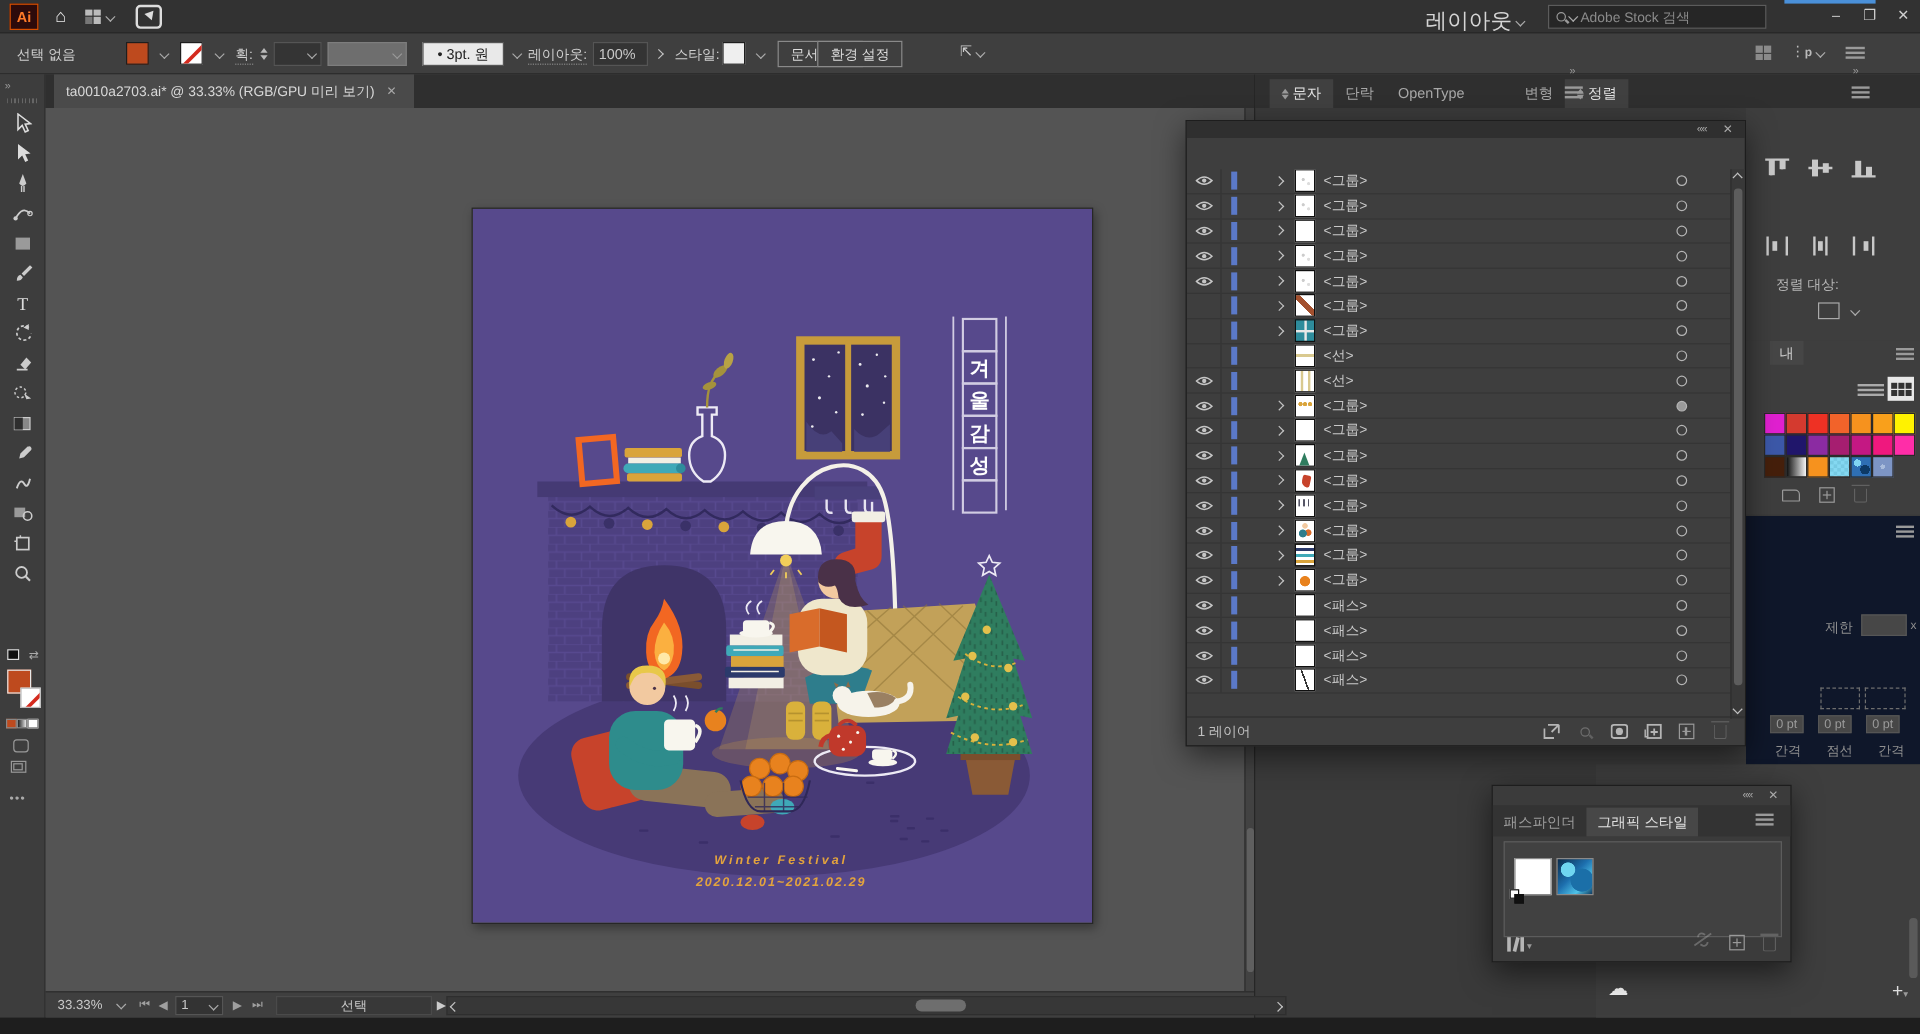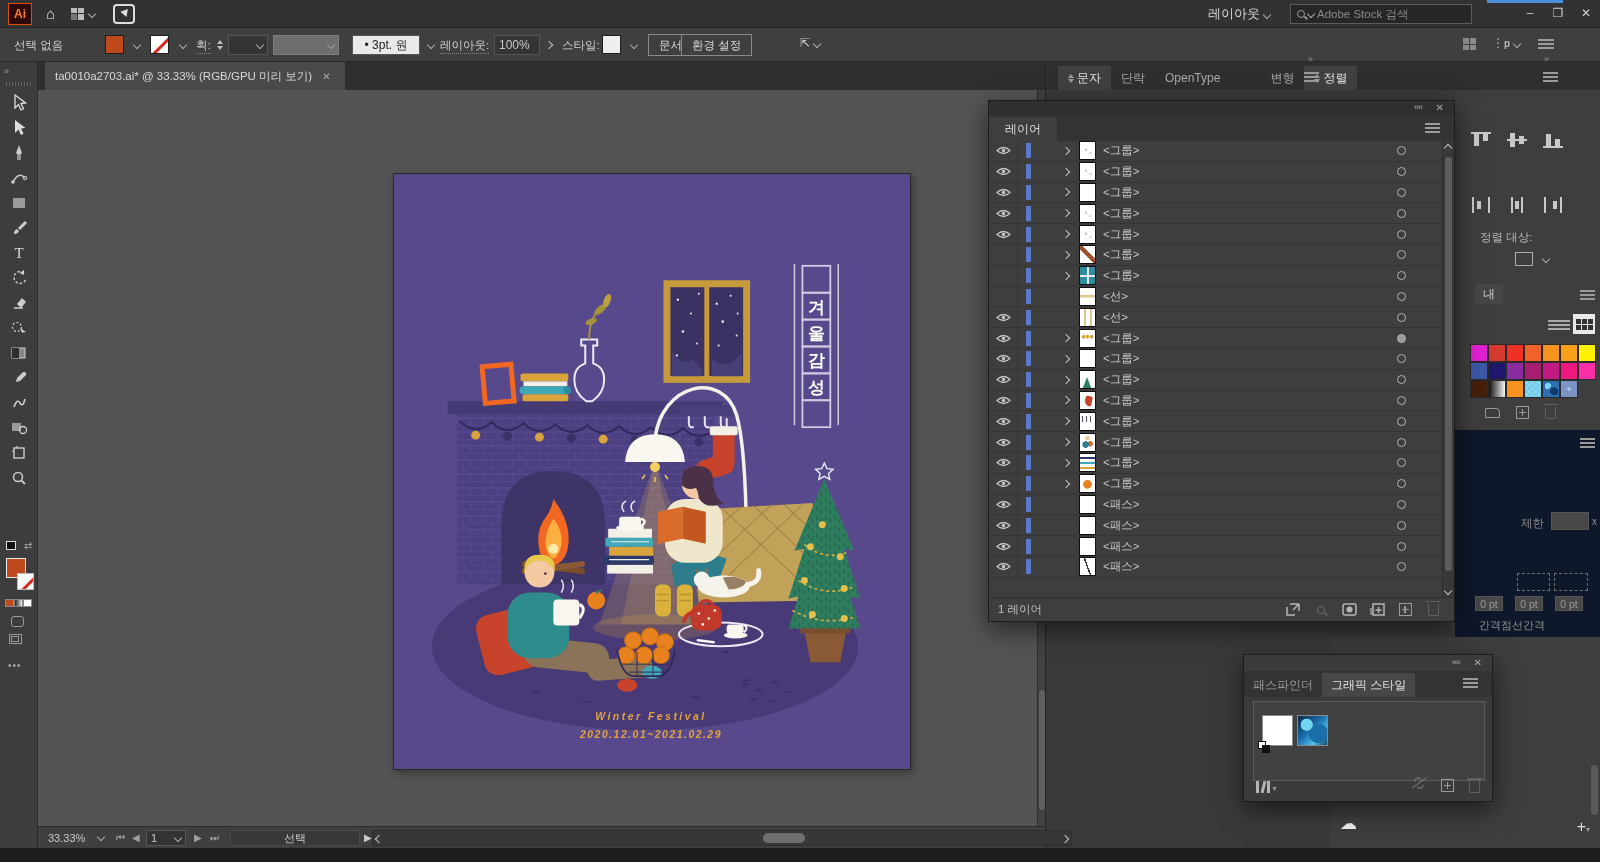--- a/index.html
+++ b/index.html
@@ -13,21 +13,21 @@
 #appbar{left:0;top:0;width:1600px;height:28px;background:#323232;border-bottom:1px solid #232323;display:flex;align-items:center}
 #ailogo{width:24px;height:22px;margin-left:8px;background:#2d0b0b;border:1px solid #d94f00;color:#ff7b29;font-weight:bold;font-size:12px;display:flex;align-items:center;justify-content:center}
 #homeic{margin-left:14px;color:#e8e8e8;font-size:15px}
 #menubar{display:flex;margin-left:22px;gap:4px}
 .menu-item{padding:4px 9px;color:#dedede;font-size:12.5px;cursor:default}
 #wsic{margin-left:16px;display:flex;align-items:center}
 .sq4{width:14px;height:12px;display:grid;grid-template-columns:6px 6px;grid-gap:1px}
 .sq4 i{background:#bbb;display:block}
 #shareic{width:22px;height:20px;border:2px solid #ddd;border-radius:4px;margin-left:18px;position:relative}
 #shareic::after{content:'';position:absolute;right:3px;bottom:1px;width:0;height:0;border:4px solid transparent;border-top:7px solid #ddd;transform:rotate(-20deg)}
-#layoutdd{position:absolute;right:330px;top:5px;color:#d5d5d5;font-size:13px}
+#layoutdd{position:absolute;right:330px;top:5px;color:#d5d5d5;font-size:18px}
 #stocksearch{position:absolute;right:128px;top:4px;width:182px;height:20px;background:#262626;border:1px solid #5c5c5c;display:flex;align-items:center;color:#8a8a8a;font-size:11.5px;padding:0 6px;gap:3px}
 .mag{width:8px;height:8px;border:1.5px solid #9a9a9a;border-radius:50%;position:relative;flex:none}
 .mag::after{content:'';position:absolute;left:6px;top:6px;width:4px;height:1.5px;background:#9a9a9a;transform:rotate(45deg)}
 .winbtn{position:absolute;top:0;width:28px;height:26px;color:#cfcfcf;display:flex;align-items:center;justify-content:center;font-size:12px}
 #bluestrip{left:1487px;top:0;width:76px;height:3px;background:#4a90d9}
 
 #controlbar{left:0;top:28px;width:1600px;height:34px;background:#3f3f3f;border-bottom:1px solid #2a2a2a}
 #controlbar .lbl{position:absolute;top:10px;font-size:11.5px;color:#cfcfcf}
 .swbox{position:absolute;top:7px;width:19px;height:19px;border:1px solid #1e1e1e}
 .nonesw{background:#fff;position:relative;overflow:hidden}
@@ -639,43 +639,39 @@
   <span style="position:absolute;left:66px;top:86px;font-size:11.5px">제한</span>
   <div style="position:absolute;left:96px;top:82px;width:38px;height:18px;background:#474747;border:1px solid #565656"></div>
   <span style="position:absolute;left:137px;top:86px;font-size:10px">x</span>
   <div style="position:absolute;left:62px;top:143px;width:33px;height:18px;border:1.5px dashed #6e6e6e"></div>
   <div style="position:absolute;left:99px;top:143px;width:34px;height:18px;border:1.5px dashed #6e6e6e"></div>
   <div id="ptfields" style="position:absolute;left:20px;top:166px;display:flex;gap:12px">
       <div style="width: 28px; height: 15px; background: rgb(71, 71, 71); border: 1px solid rgb(85, 85, 85); font-size: 10.5px; display: flex; align-items: center; justify-content: center; color: rgb(154, 154, 154);">0 pt</div>
       <div style="width: 28px; height: 15px; background: rgb(71, 71, 71); border: 1px solid rgb(85, 85, 85); font-size: 10.5px; display: flex; align-items: center; justify-content: center; color: rgb(154, 154, 154);">0 pt</div>
       <div style="width: 28px; height: 15px; background: rgb(71, 71, 71); border: 1px solid rgb(85, 85, 85); font-size: 10.5px; display: flex; align-items: center; justify-content: center; color: rgb(154, 154, 154);">0 pt</div>
     </div>
-  <div id="dashlabels" style="position:absolute;left:24px;top:188px;display:flex;font-size:11px">
+  <div id="dashlabels" style="position:absolute;left:24px;top:188px;display:flex;gap:21px;font-size:11px">
       <span>간격</span>
       <span>점선</span>
       <span>간격</span>
     </div>
 </div>
 
 
 <div class="abs" style="left:1330px;top:637px;width:270px;height:211px;background:#3e3e3e;z-index:7">
   <div style="position:absolute;left:10px;bottom:14px;color:#f0f0f0;font-size:17px">☁</div>
   <div style="position:absolute;right:10px;bottom:12px;color:#ddd;font-size:16px">+<span style="font-size:8px;color:#999">▾</span></div>
   <div style="position:absolute;right:2px;top:128px;width:7px;height:50px;background:#5a5a5a;border-radius:3px"></div>
 </div>
 
 
 <div id="layerspanel" class="abs">
   <div id="lp-head">
     <span style="position:absolute;right:32px;top:1px;color:#aaa;font-size:9px;letter-spacing:-1px">««</span>
     <span style="position:absolute;right:10px;top:1px;color:#aaa;font-size:10px">✕</span>
-  </div>
-  <div id="lp-tabs">
-    <div id="lp-tab">레이어</div>
-    <div class="hamb" style="position:absolute;right:14px;top:8px"></div>
   </div>
   <div id="lp-rows">
       <div class="lrow">
         <div class="lr-eye">
           <svg width="15" height="9">
             <path d="M1,4.5 Q7.5,-1.5 14,4.5 Q7.5,10.5 1,4.5 Z" fill="none" stroke="#c5c5c5" stroke-width="1.2"></path>
             <circle cx="7.5" cy="4.5" r="1.8" fill="#c5c5c5"></circle>
           </svg>
         </div>
         <div class="lr-bar"></div>

